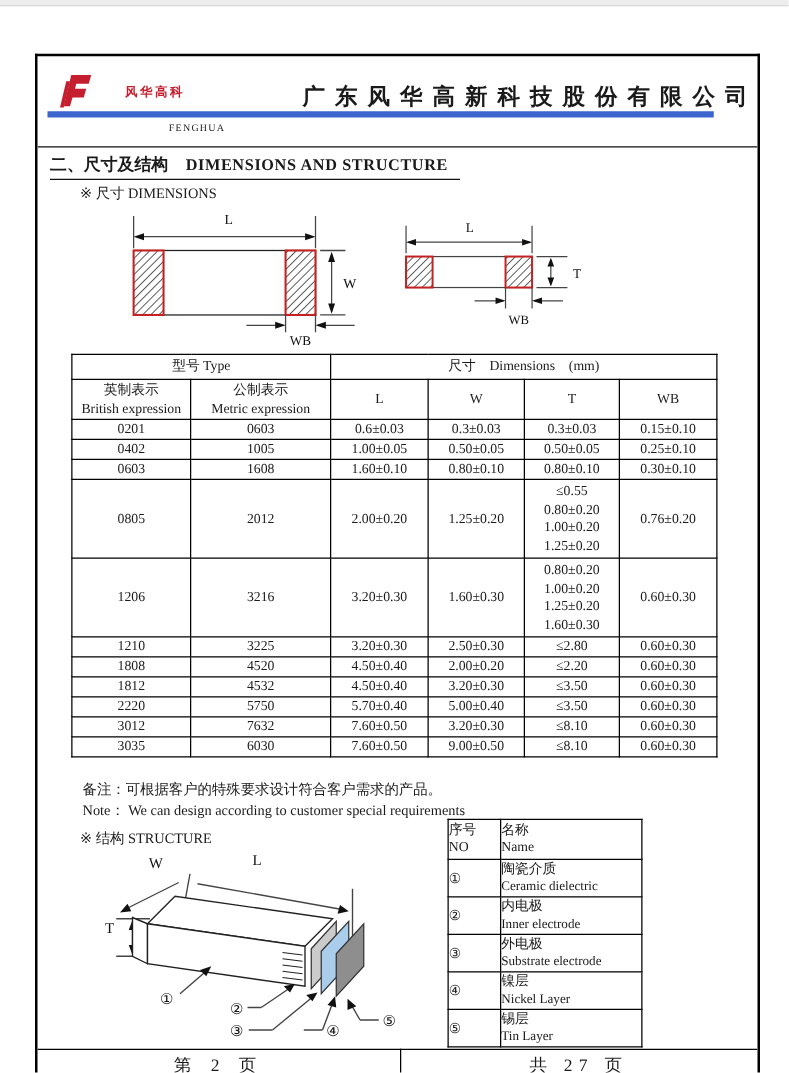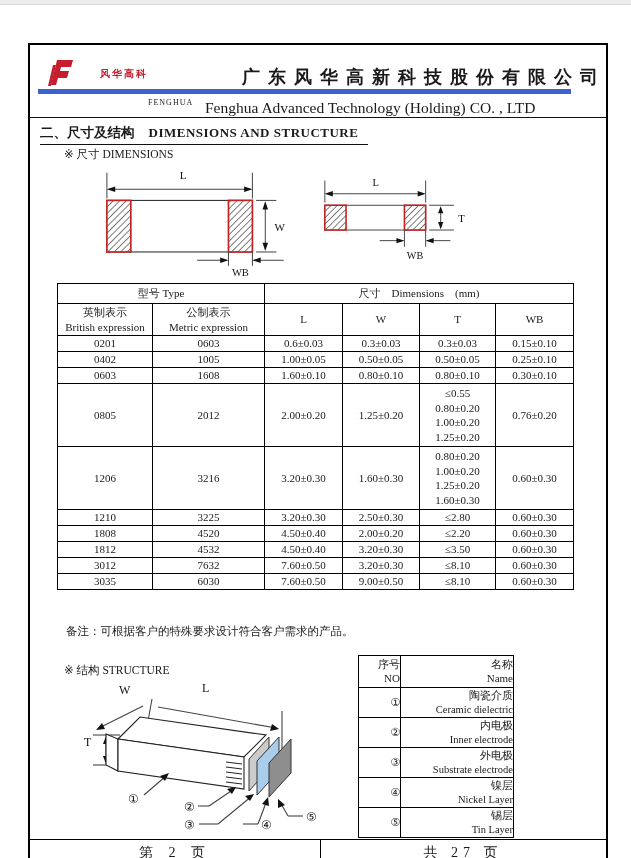--- a/index.html
+++ b/index.html
@@ -14,21 +14,21 @@
     position:absolute;left:28px;top:43px;width:576px;height:822px;
     border:2px solid #000;border-bottom:none;background:#fff;overflow:hidden;
   }
   .abs{position:absolute;}
 
   
   .logo-mark{left:16px;top:12px;width:32px;height:32px;}
   .logo-text{left:70px;top:22px;font-size:10px;font-weight:bold;color:#c41e2f;letter-spacing:2px;font-family:"Liberation Sans",sans-serif;}
   .company-cn{left:0;right:0;top:20px;text-align:right;padding-left:60px;font-size:18px;font-weight:bold;letter-spacing:8px;white-space:nowrap;}
   .blue-bar{left:8px;top:44px;width:533px;height:5px;background:#3b64cc;}
-  .fenghua-small{left:105px;top:53px;font-size:8px;letter-spacing:1px;color:#222;margin-left:13px;}
+  .fenghua-small{left:105px;top:53px;font-size:8px;letter-spacing:1px;color:#222;}
   .company-en{left:175px;top:54px;font-size:15.5px;white-space:nowrap;}
   .header-rule{left:0;right:0;top:72px;border-top:1.6px solid #111;height:0;}
 
   
   .section-title{left:10px;top:78px;display:inline-block;border-bottom:1.8px solid #111;padding:0 10px 2px 0;white-space:nowrap;}
   .section-title .cn{font-size:13.5px;font-weight:bold;}
   .section-title .en{font-size:13px;font-weight:bold;margin-left:14px;letter-spacing:0.5px;}
   .sub-label{font-size:11.5px;white-space:nowrap;}
   .dims-label{left:34px;top:102px;}
   .struct-label{left:34px;top:618px;text-align:right;}
@@ -62,21 +62,21 @@
   
   .note-cn{left:36px;top:579px;font-size:11.5px;}
   .note-en{left:36px;top:596px;font-size:11.5px;}
 
   
   .struct-table{
     left:328px;top:610px;width:155px;border-collapse:collapse;table-layout:fixed;
     font-size:11px;border:1.5px solid #000;
   }
   .struct-table th,.struct-table td{
-    border:1px solid #000;text-align:right;vertical-align:middle;padding:0;font-weight:normal;line-height:13.5px;
+    border:1px solid #000;text-align:left;vertical-align:middle;padding:0;font-weight:normal;line-height:13.5px;
   }
   .struct-table .sc0{width:42px;}.struct-table .sc1{width:113px;}
   .struct-table tr.sh{height:32px;}
   .struct-table tr.sr{height:30px;}
   .struct-table .en{font-size:10.5px;}
   .struct-table .no{font-family:"DejaVu Sans",sans-serif;font-size:11px;}
 
   
   .footer-rule{left:0;right:0;top:794px;border-top:1.6px solid #000;height:0;}
   .footer-divider{left:290px;top:794px;height:28px;border-left:1.6px solid #000;width:0;}
@@ -91,21 +91,20 @@
 <div class="frame">
 
   <svg class="abs logo-mark" viewBox="0 0 32 32">
     <polygon points="5,28 11,3 27,3 25,10 15,10 14,14 23,14 21,21 12,21 10,28" fill="#c41e2f"></polygon>
     <polygon points="2,29 7,8 10,8 5,29" fill="#c41e2f"></polygon>
   </svg>
   <div class="abs logo-text">风华高科</div>
   <div class="abs company-cn">广东风华高新科技股份有限公司</div>
   <div class="abs blue-bar"></div>
   <div class="abs fenghua-small">FENGHUA</div>
-  <div class="abs company-en">Fenghua Advanced Technology (Holding) CO. , LTD</div>
   <div class="abs header-rule"></div>
 
   <div class="abs section-title">
     <span class="cn">二、尺寸及结构</span><span class="en">DIMENSIONS AND STRUCTURE</span>
   </div>
   <div class="abs sub-label dims-label">※ 尺寸  DIMENSIONS</div>
 
   <svg class="abs topview-svg" viewBox="0 0 215 120">
     <defs>
       <pattern id="hatchA" patternUnits="userSpaceOnUse" width="5" height="5" patternTransform="rotate(45)">
@@ -258,39 +257,48 @@
         </tr>
       <tr class="rs">
           <td>1812</td>
           <td>4532</td>
           <td>4.50±0.40</td>
           <td>3.20±0.30</td>
           <td class="pre">≤3.50</td>
           <td>0.60±0.30</td>
         </tr>
       <tr class="rs">
+          <td>2220</td>
+          <td>5750</td>
+          <td>5.70±0.40</td>
+          <td>5.00±0.40</td>
+          <td class="pre">≤3.50</td>
+          <td>0.60±0.30</td>
+        </tr>
+      <tr class="rs">
           <td>3012</td>
           <td>7632</td>
           <td>7.60±0.50</td>
           <td>3.20±0.30</td>
           <td class="pre">≤8.10</td>
           <td>0.60±0.30</td>
         </tr>
       <tr class="rs">
           <td>3035</td>
           <td>6030</td>
           <td>7.60±0.50</td>
           <td>9.00±0.50</td>
           <td class="pre">≤8.10</td>
           <td>0.60±0.30</td>
         </tr>
     </tbody>
   </table>
 
   <div class="abs note-cn">备注：可根据客户的特殊要求设计符合客户需求的产品。</div>
+  <div class="abs note-en">Note： We can design according to customer special requirements</div>
 
   <div class="abs sub-label struct-label">※ 结构  STRUCTURE</div>
 
   <svg class="abs structure-svg" viewBox="0 0 286 170">
     <text x="53" y="17" font-size="12">W</text>
     <text x="136" y="15" font-size="12">L</text>
     <text x="18" y="69" font-size="12">T</text>
 
     <line class="dim" x1="33" y1="51" x2="77" y2="29"></line>
     <polygon class="ah" points="30,53 39,52 36,46"></polygon>

